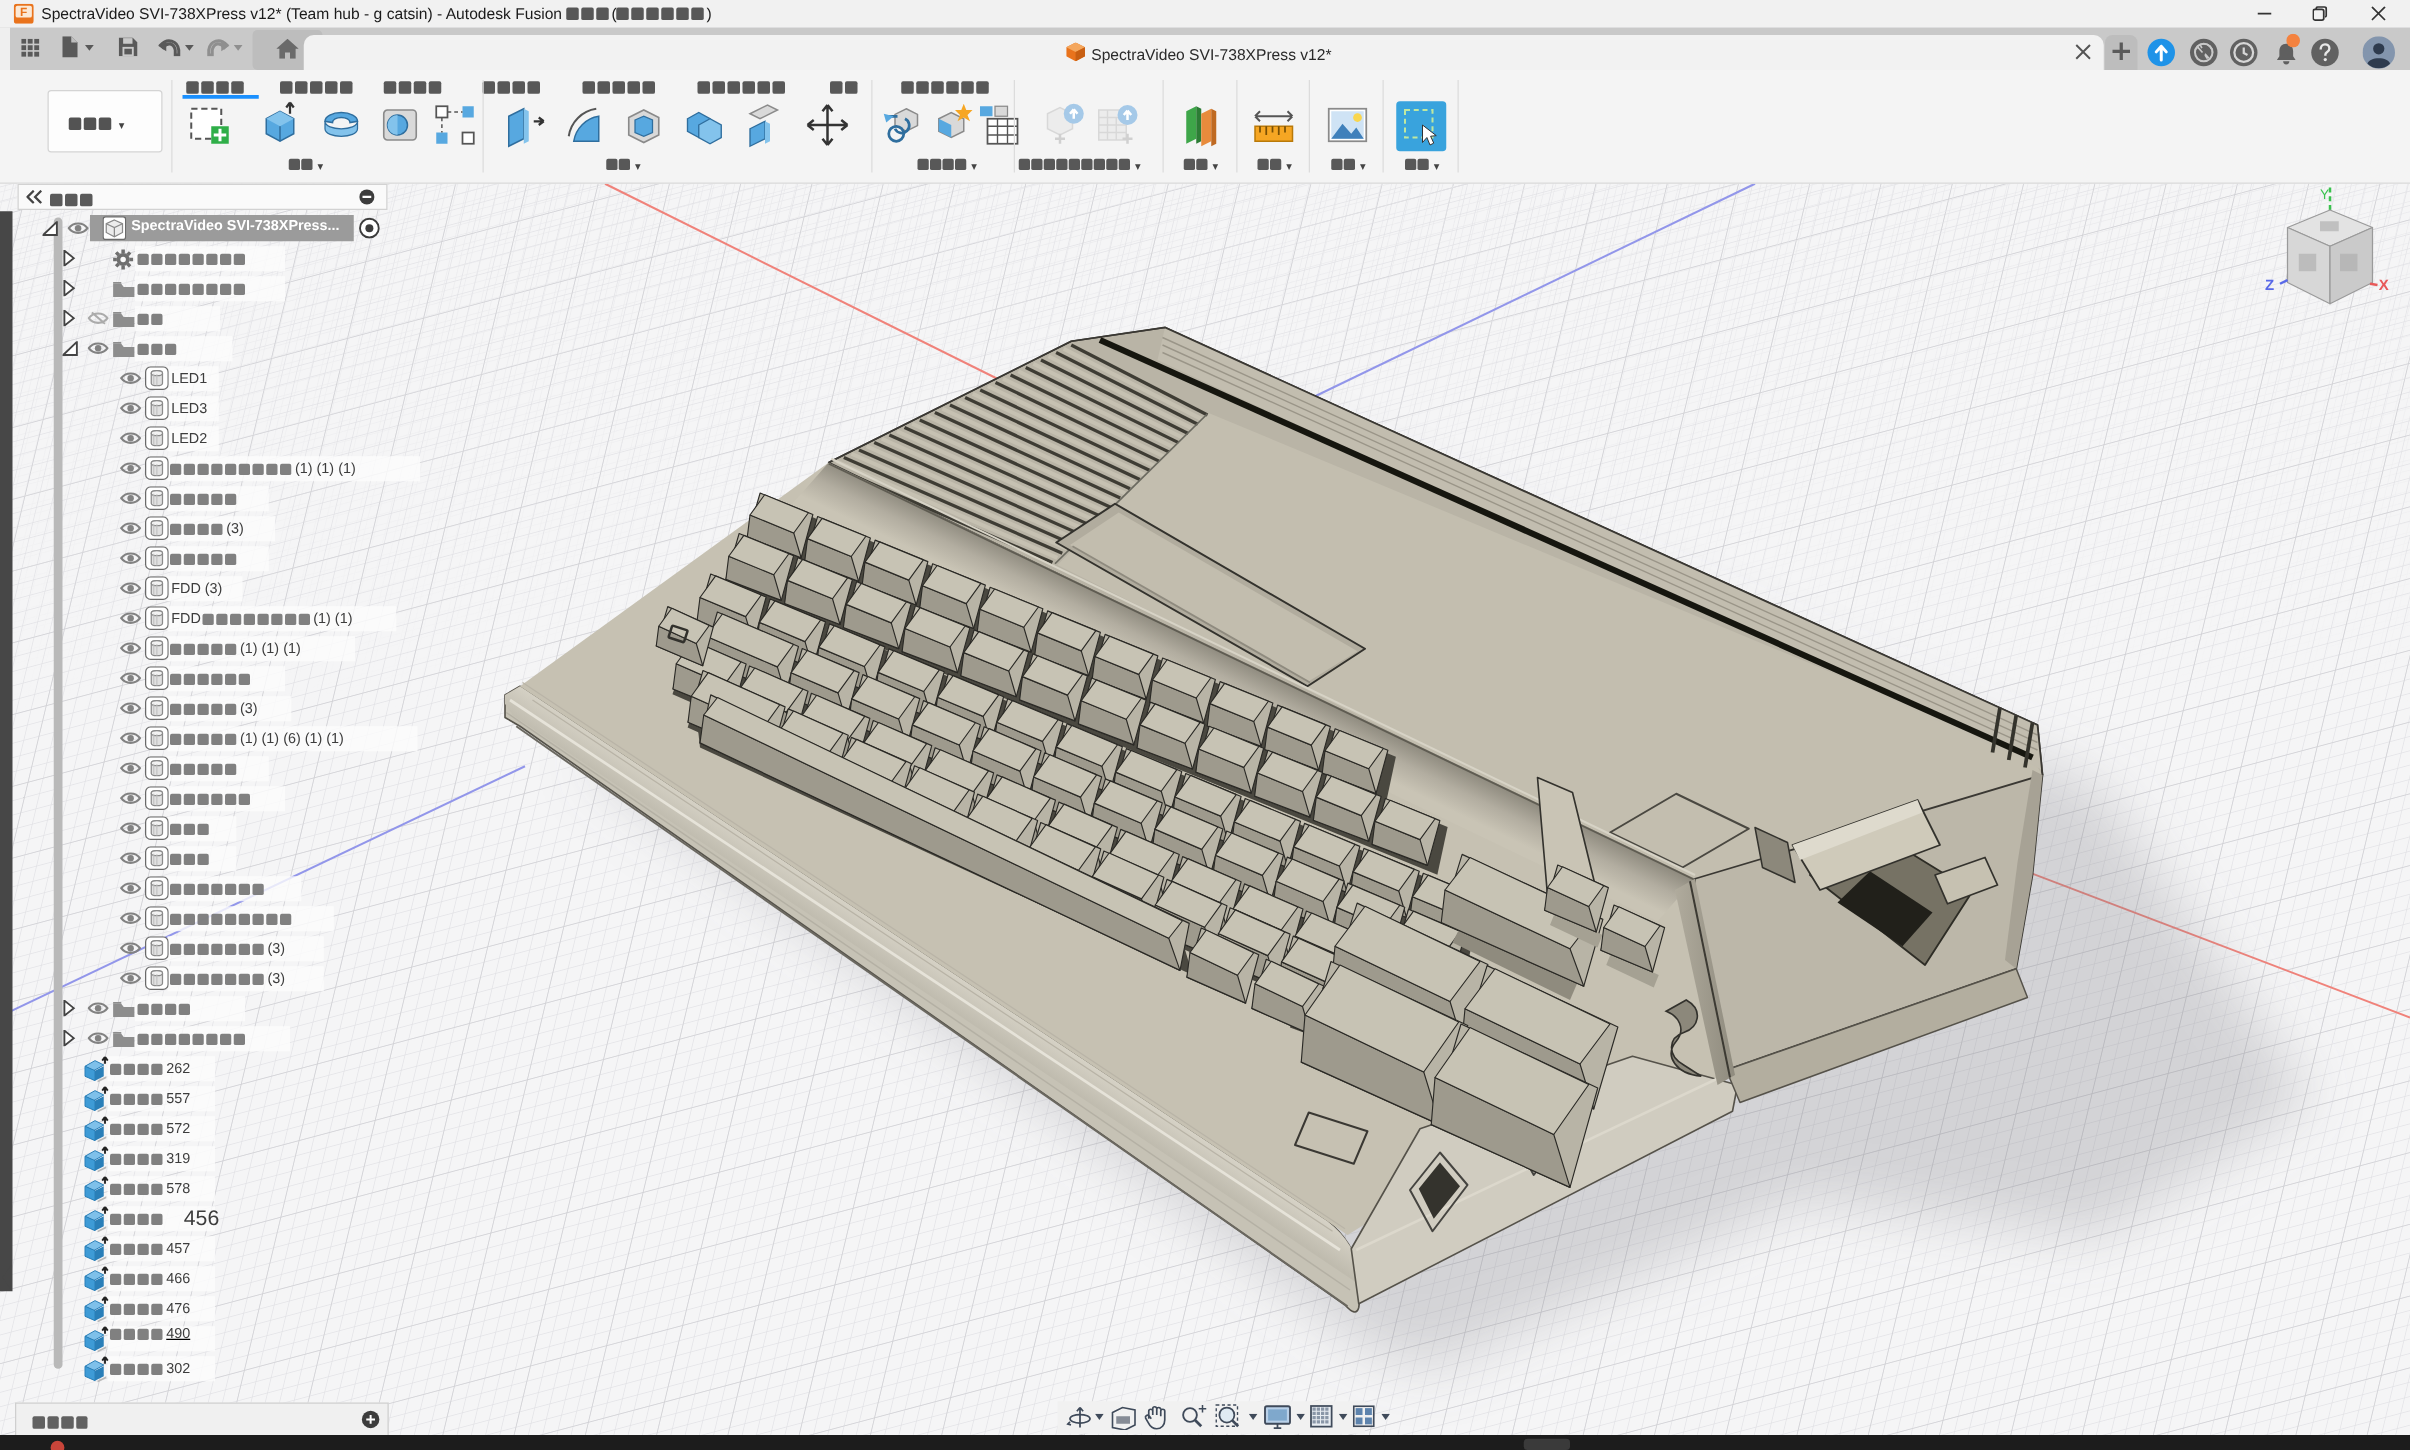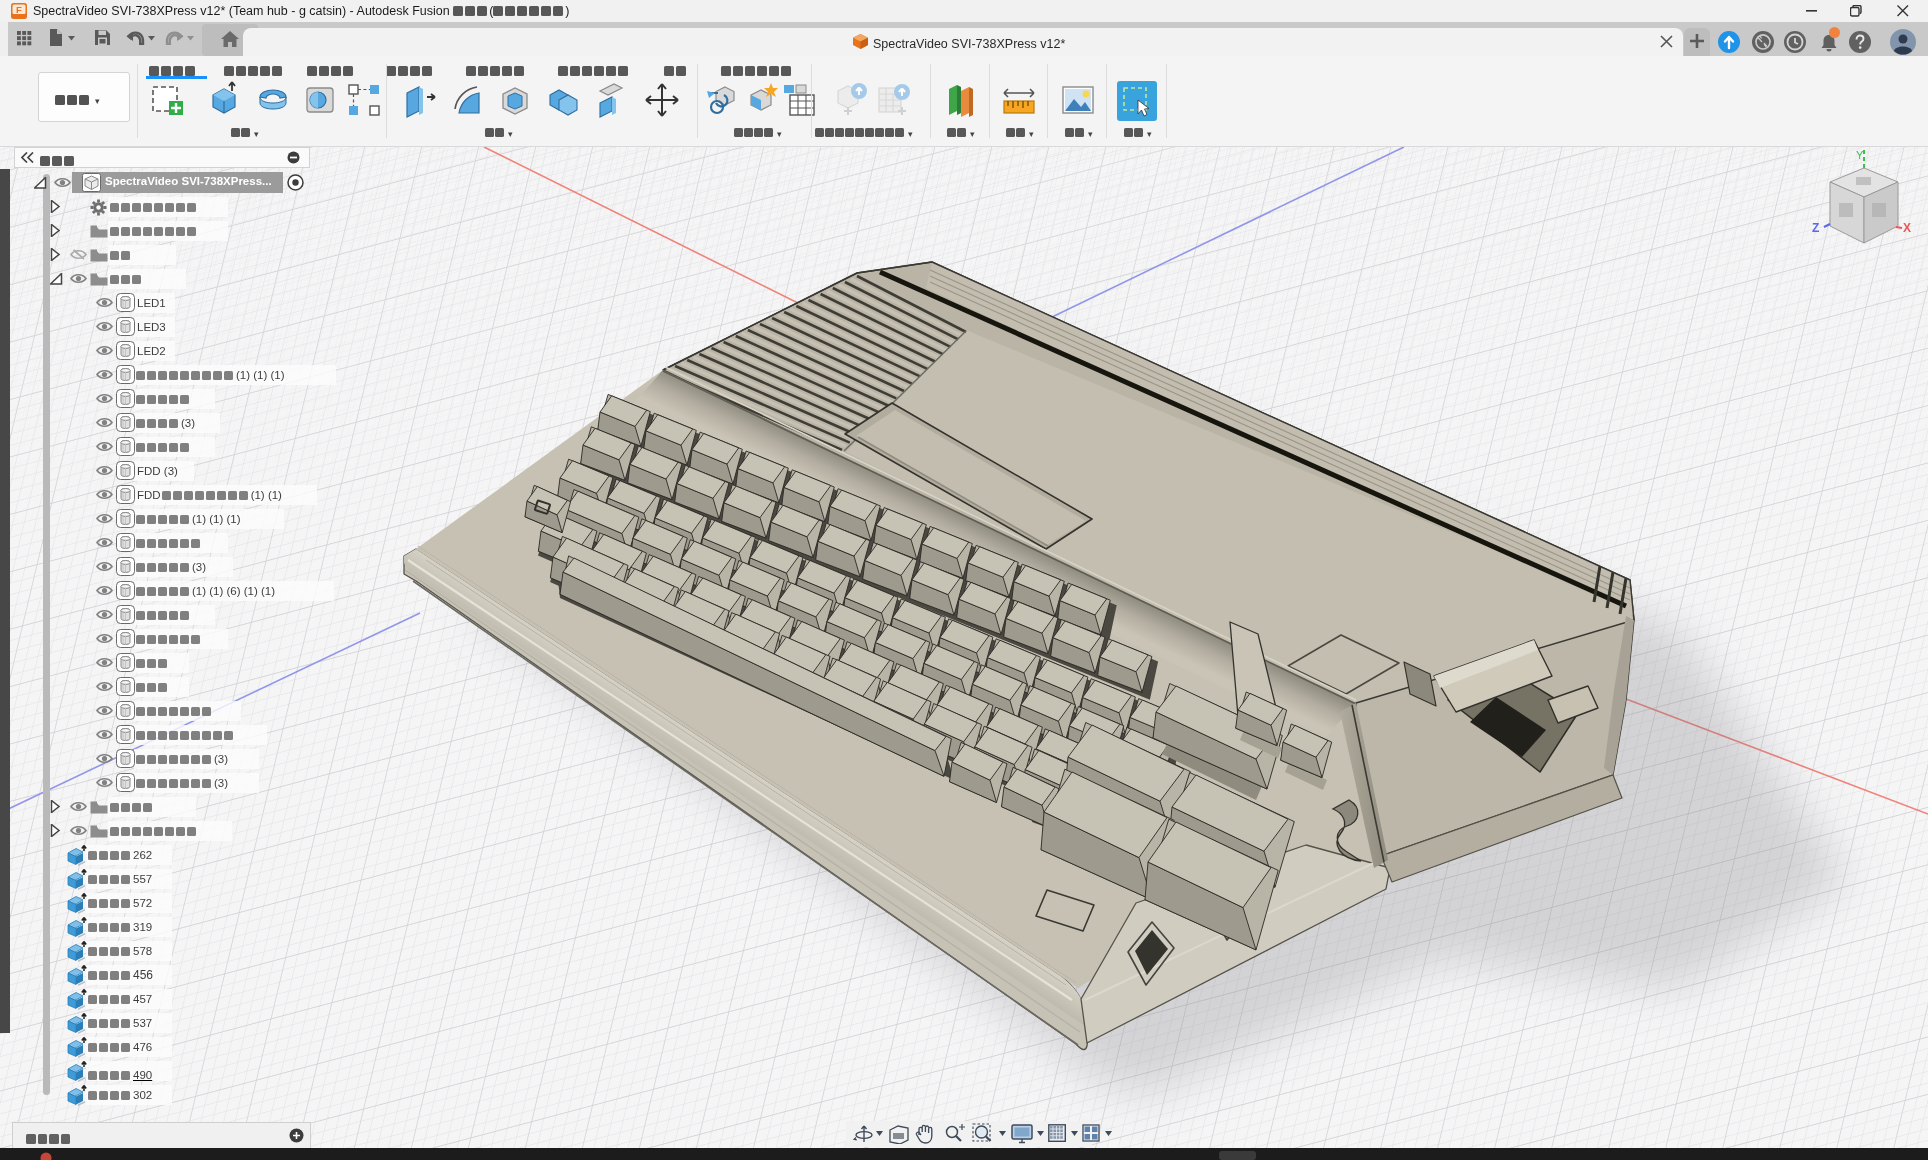--- a/index.html
+++ b/index.html
@@ -1435,21 +1435,21 @@
       <path d="M18,6 V0.5 M18,0.5 l-2.2,3 M18,0.5 l2.2,3" stroke="#222" stroke-width="1.5" fill="none"></path>
     </svg>
     <div style="position:absolute;left:86px;top:965px;width:84px;height:20px;background:rgba(252,252,252,0.8);display:flex;align-items:center;padding-left:2px;">
       <span style="display:inline-flex;align-items:center;white-space:nowrap">
         <span style="display:inline-flex;align-items:center;vertical-align:middle">
           <i style="display:inline-block;width:9px;height:9px;background:#757575;opacity:0.92;border-radius:1.5px;margin-right:2px;"></i>
           <i style="display:inline-block;width:9px;height:9px;background:#757575;opacity:0.92;border-radius:1.5px;margin-right:2px;"></i>
           <i style="display:inline-block;width:9px;height:9px;background:#757575;opacity:0.92;border-radius:1.5px;margin-right:2px;"></i>
           <i style="display:inline-block;width:9px;height:9px;background:#757575;opacity:0.92;border-radius:1.5px;margin-right:2px;"></i>
         </span>
-        <span style="font-size:12px;color:#3d3d3d;margin:0 1px">456</span>
+        <span style="font-size:17px;color:#3d3d3d;margin:0 15px">456</span>
       </span>
     </div>
     <svg style="position:absolute;left:66px;top:965px" width="22" height="21" viewBox="0 0 22 21">
       <path d="M2,8 l8,-4.5 l7,3.5 l-8,4.5 z" fill="#7ec0ea" stroke="#2a7fb8" stroke-width="0.8"></path>
       <path d="M2,8 l8,3.5 v8 l-8,-3.5 z" fill="#3e9bd6" stroke="#2a7fb8" stroke-width="0.8"></path>
       <path d="M10,11.5 l7,-3.5 v8 l-7,3.5 z" fill="#2a7fb8"></path>
       <path d="M12,19.5 l7,-3.5 v1.5 l-7,3.5 z" fill="#b9b9b9"></path>
       <path d="M18,6 V0.5 M18,0.5 l-2.2,3 M18,0.5 l2.2,3" stroke="#222" stroke-width="1.5" fill="none"></path>
     </svg>
     <div style="position:absolute;left:86px;top:989px;width:84px;height:20px;background:rgba(252,252,252,0.8);display:flex;align-items:center;padding-left:2px;">
@@ -1471,21 +1471,21 @@
       <path d="M18,6 V0.5 M18,0.5 l-2.2,3 M18,0.5 l2.2,3" stroke="#222" stroke-width="1.5" fill="none"></path>
     </svg>
     <div style="position:absolute;left:86px;top:1013px;width:84px;height:20px;background:rgba(252,252,252,0.8);display:flex;align-items:center;padding-left:2px;">
       <span style="display:inline-flex;align-items:center;white-space:nowrap">
         <span style="display:inline-flex;align-items:center;vertical-align:middle">
           <i style="display:inline-block;width:9px;height:9px;background:#757575;opacity:0.92;border-radius:1.5px;margin-right:2px;"></i>
           <i style="display:inline-block;width:9px;height:9px;background:#757575;opacity:0.92;border-radius:1.5px;margin-right:2px;"></i>
           <i style="display:inline-block;width:9px;height:9px;background:#757575;opacity:0.92;border-radius:1.5px;margin-right:2px;"></i>
           <i style="display:inline-block;width:9px;height:9px;background:#757575;opacity:0.92;border-radius:1.5px;margin-right:2px;"></i>
         </span>
-        <span style="font-size:11.5px;color:#3d3d3d;margin:0 1px">537</span>
+        <span style="font-size:11.5px;color:#3d3d3d;margin:0 1px">466</span>
       </span>
     </div>
     <svg style="position:absolute;left:66px;top:1013px" width="22" height="21" viewBox="0 0 22 21">
       <path d="M2,8 l8,-4.5 l7,3.5 l-8,4.5 z" fill="#7ec0ea" stroke="#2a7fb8" stroke-width="0.8"></path>
       <path d="M2,8 l8,3.5 v8 l-8,-3.5 z" fill="#3e9bd6" stroke="#2a7fb8" stroke-width="0.8"></path>
       <path d="M10,11.5 l7,-3.5 v8 l-7,3.5 z" fill="#2a7fb8"></path>
       <path d="M12,19.5 l7,-3.5 v1.5 l-7,3.5 z" fill="#b9b9b9"></path>
       <path d="M18,6 V0.5 M18,0.5 l-2.2,3 M18,0.5 l2.2,3" stroke="#222" stroke-width="1.5" fill="none"></path>
     </svg>
     <div style="position:absolute;left:86px;top:1037px;width:84px;height:20px;background:rgba(252,252,252,0.8);display:flex;align-items:center;padding-left:2px;">
@@ -1499,21 +1499,21 @@
         <span style="font-size:11.5px;color:#3d3d3d;margin:0 1px">476</span>
       </span>
     </div>
     <svg style="position:absolute;left:66px;top:1037px" width="22" height="21" viewBox="0 0 22 21">
       <path d="M2,8 l8,-4.5 l7,3.5 l-8,4.5 z" fill="#7ec0ea" stroke="#2a7fb8" stroke-width="0.8"></path>
       <path d="M2,8 l8,3.5 v8 l-8,-3.5 z" fill="#3e9bd6" stroke="#2a7fb8" stroke-width="0.8"></path>
       <path d="M10,11.5 l7,-3.5 v8 l-7,3.5 z" fill="#2a7fb8"></path>
       <path d="M12,19.5 l7,-3.5 v1.5 l-7,3.5 z" fill="#b9b9b9"></path>
       <path d="M18,6 V0.5 M18,0.5 l-2.2,3 M18,0.5 l2.2,3" stroke="#222" stroke-width="1.5" fill="none"></path>
     </svg>
-    <div style="position:absolute;left:86px;top:1061px;width:84px;height:20px;background:rgba(252,252,252,0.8);display:flex;align-items:flex-end;padding-left:2px;text-decoration:underline;">
+    <div style="position:absolute;left:86px;top:1061px;width:84px;height:20px;background:rgba(252,252,252,0.8);display:flex;align-items:flex-start;padding-left:2px;text-decoration:underline;">
       <span style="display:inline-flex;align-items:center;white-space:nowrap">
         <span style="display:inline-flex;align-items:center;vertical-align:middle">
           <i style="display:inline-block;width:9px;height:9px;background:#757575;opacity:0.92;border-radius:1.5px;margin-right:2px;"></i>
           <i style="display:inline-block;width:9px;height:9px;background:#757575;opacity:0.92;border-radius:1.5px;margin-right:2px;"></i>
           <i style="display:inline-block;width:9px;height:9px;background:#757575;opacity:0.92;border-radius:1.5px;margin-right:2px;"></i>
           <i style="display:inline-block;width:9px;height:9px;background:#757575;opacity:0.92;border-radius:1.5px;margin-right:2px;"></i>
         </span>
         <span style="font-size:11.5px;color:#3d3d3d;margin:0 1px">490</span>
       </span>
     </div>

